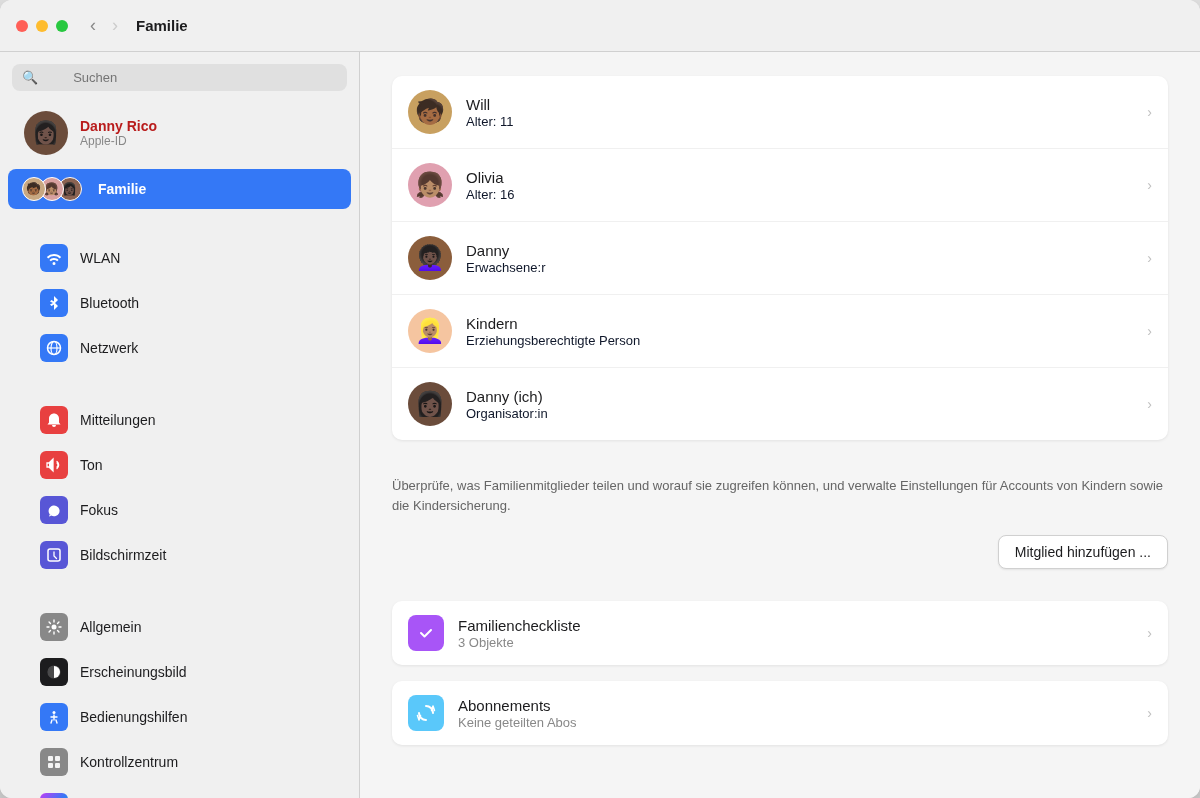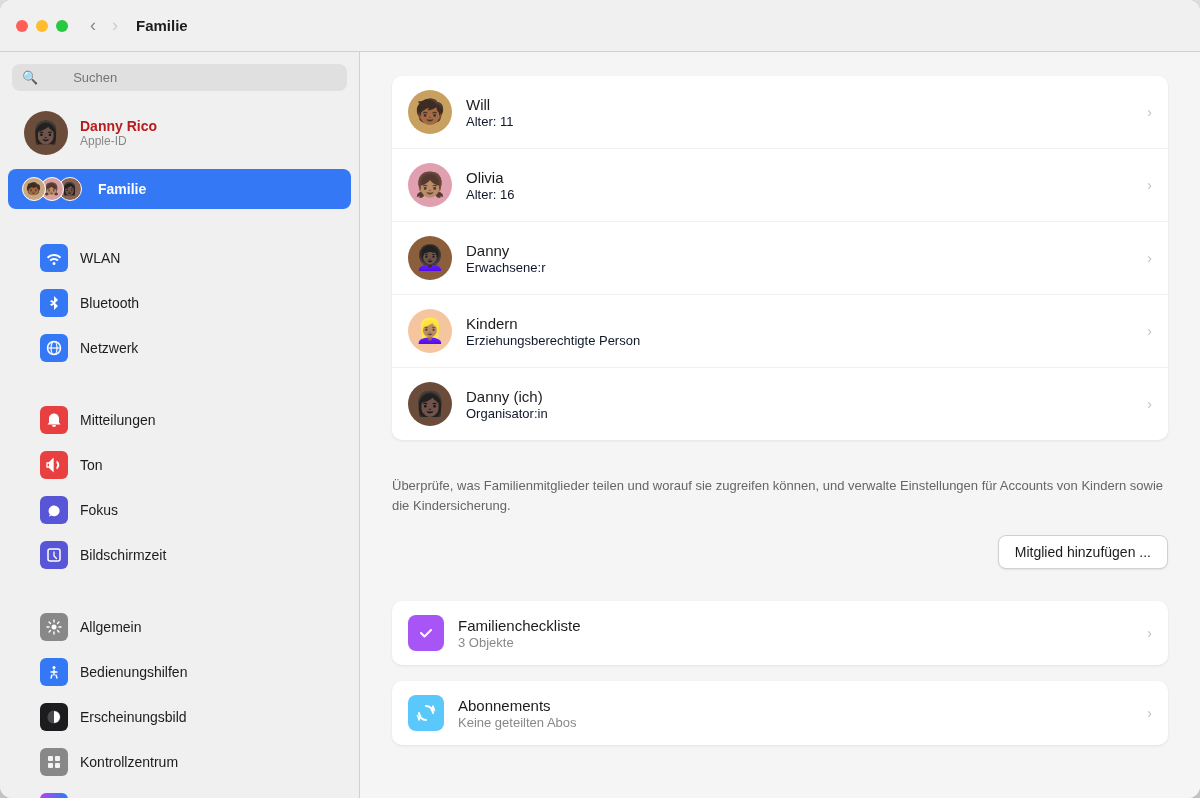--- a/index.html
+++ b/index.html
@@ -430,36 +430,36 @@
         <div class="sidebar-item">
           <div class="icon-box icon-general">
             <svg width="16" height="16" viewBox="0 0 16 16" fill="none">
               <circle cx="8" cy="8" r="2.5" fill="white"></circle>
               <path d="M8 1v2M8 13v2M1 8h2M13 8h2M3.05 3.05l1.42 1.42M11.53 11.53l1.42 1.42M3.05 12.95l1.42-1.42M11.53 4.47l1.42-1.42" stroke="white" stroke-width="1.4" stroke-linecap="round"></path>
             </svg>
           </div>
           <span class="sidebar-item-label">Allgemein</span>
         </div>
         <div class="sidebar-item">
+          <div class="icon-box icon-appear">
+            <svg width="16" height="16" viewBox="0 0 16 16" fill="none">
+              <circle cx="8" cy="8" r="6" fill="white" opacity="0.2" stroke="white" stroke-width="1.2"></circle>
+              <path d="M8 2a6 6 0 0 1 0 12V2z" fill="white"></path>
+            </svg>
+          </div>
+          <span class="sidebar-item-label">Erscheinungsbild</span>
+        </div>
+        <div class="sidebar-item">
           <div class="icon-box icon-access">
             <svg width="16" height="16" viewBox="0 0 16 16" fill="none">
               <circle cx="8" cy="3.5" r="1.5" fill="white"></circle>
               <path d="M8 6v5M5 8h6M6 11l-1 3M10 11l1 3" stroke="white" stroke-width="1.4" stroke-linecap="round"></path>
             </svg>
           </div>
           <span class="sidebar-item-label">Bedienungshilfen</span>
-        </div>
-        <div class="sidebar-item">
-          <div class="icon-box icon-appear">
-            <svg width="16" height="16" viewBox="0 0 16 16" fill="none">
-              <circle cx="8" cy="8" r="6" fill="white" opacity="0.2" stroke="white" stroke-width="1.2"></circle>
-              <path d="M8 2a6 6 0 0 1 0 12V2z" fill="white"></path>
-            </svg>
-          </div>
-          <span class="sidebar-item-label">Erscheinungsbild</span>
         </div>
         <div class="sidebar-item">
           <div class="icon-box icon-control">
             <svg width="16" height="16" viewBox="0 0 16 16" fill="none">
               <rect x="2" y="2" width="5" height="5" rx="1" fill="white" opacity="0.9"></rect>
               <rect x="9" y="2" width="5" height="5" rx="1" fill="white" opacity="0.9"></rect>
               <rect x="2" y="9" width="5" height="5" rx="1" fill="white" opacity="0.9"></rect>
               <rect x="9" y="9" width="5" height="5" rx="1" fill="white" opacity="0.9"></rect>
             </svg>
           </div>

